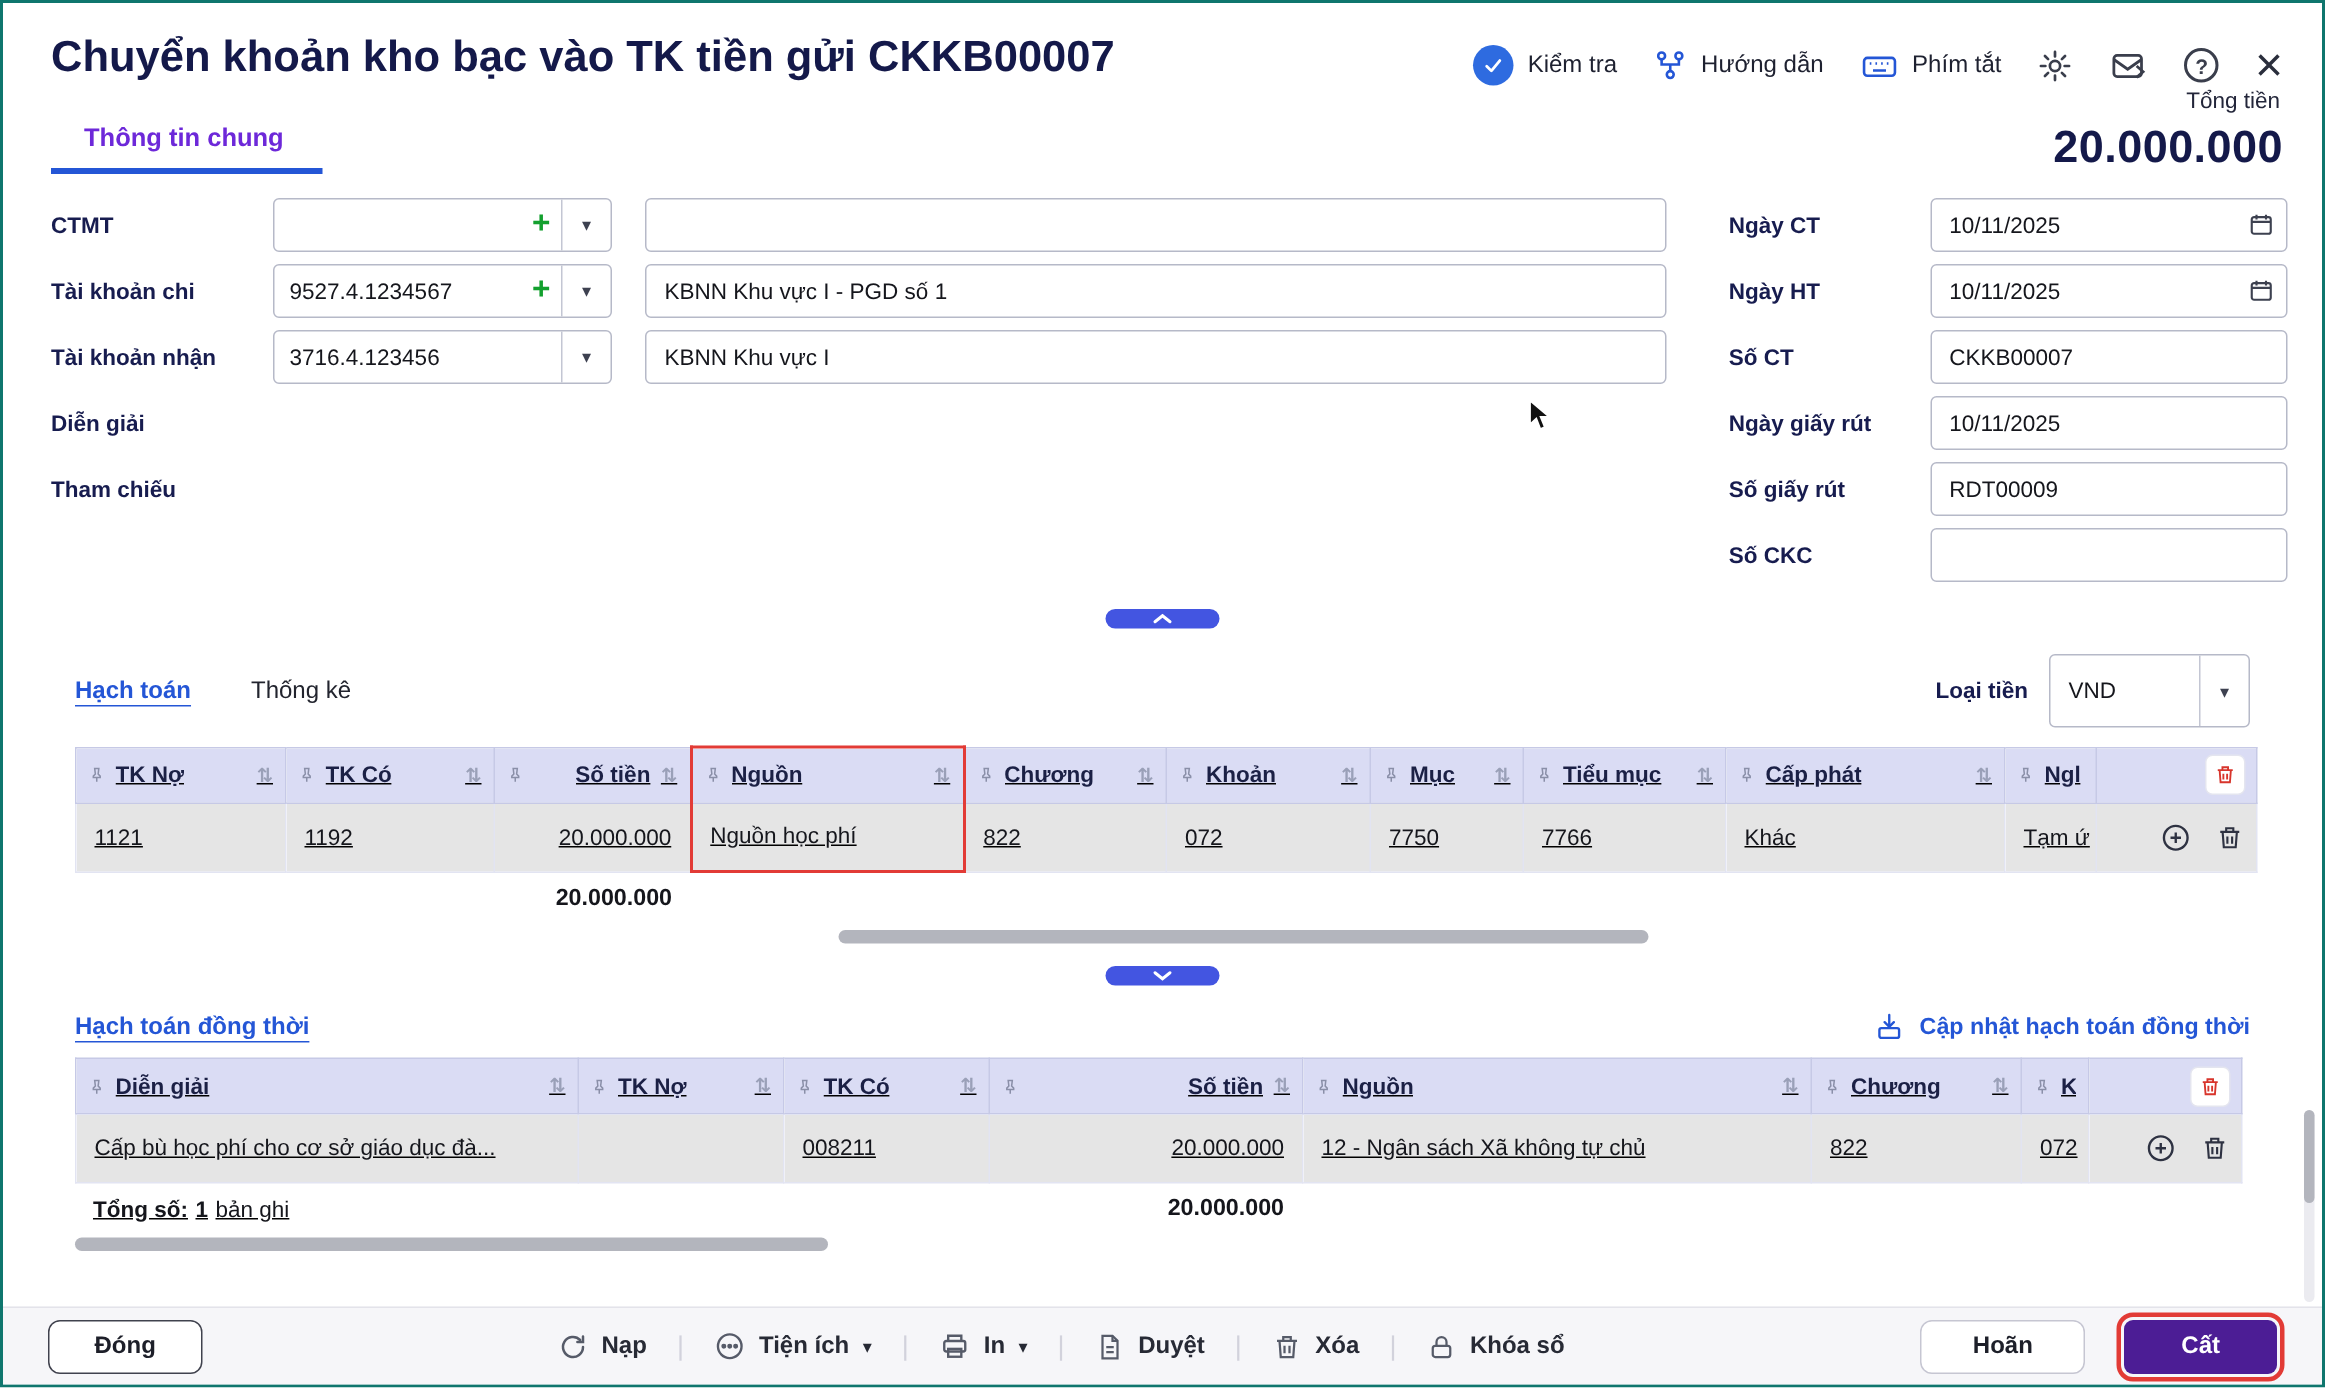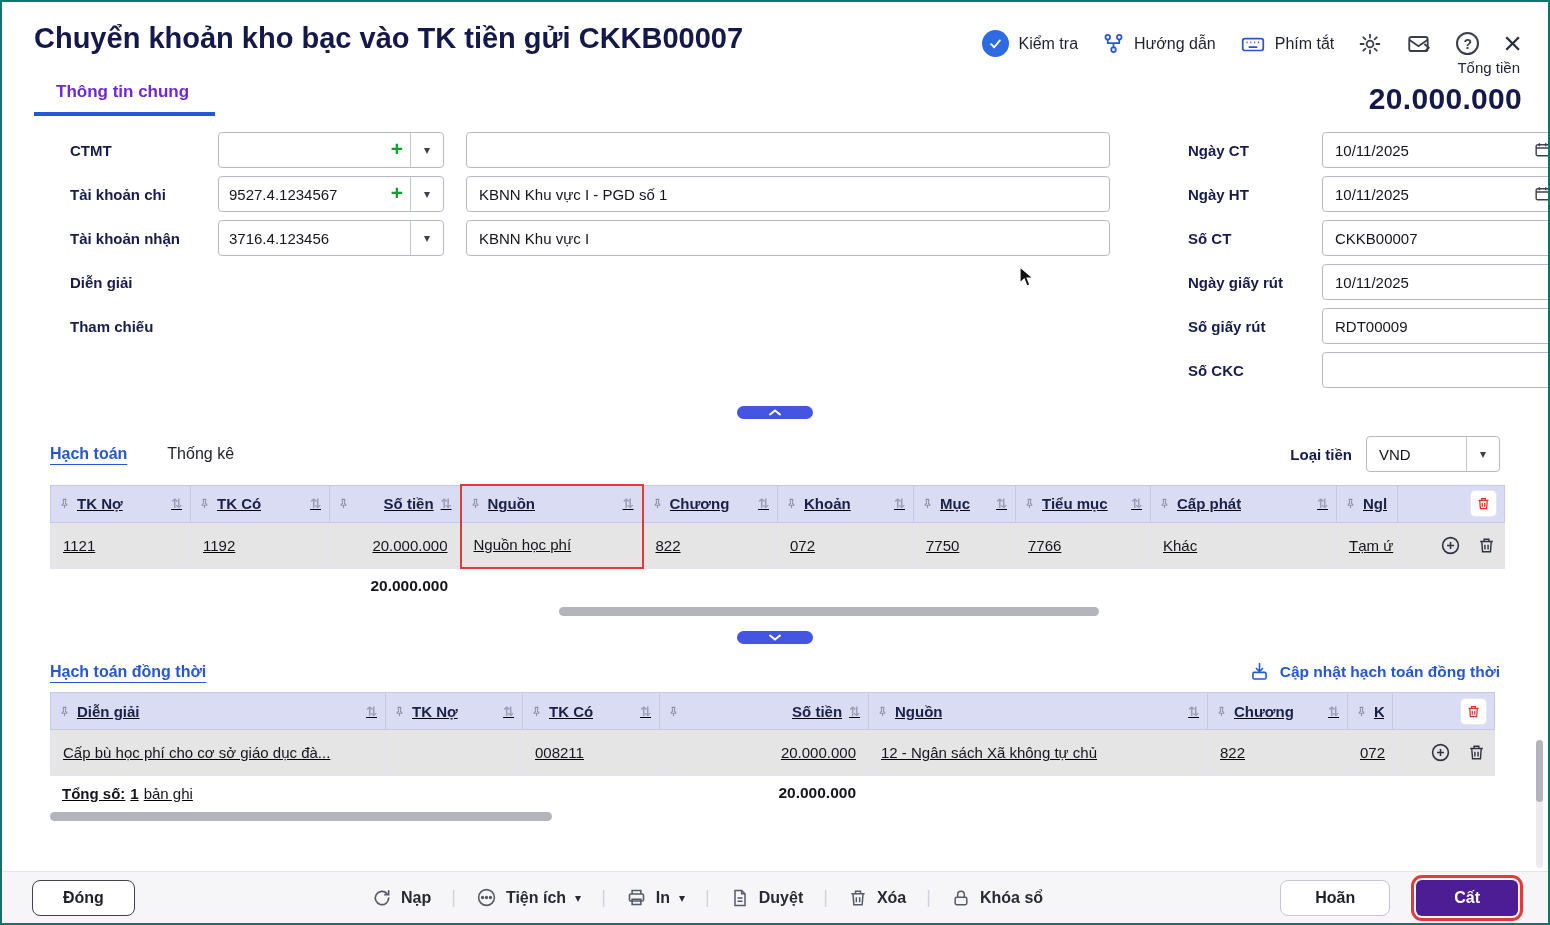--- a/index.html
+++ b/index.html
@@ -19,21 +19,21 @@
   .close-x { font-size:32px; line-height:0.8; color:#2a2e3c; cursor:pointer; }
   .total-label-row { text-align:right; padding:2px 28px 0 0; font-size:15px; color:#23263a; }
   .tab-row { display:flex; justify-content:space-between; align-items:flex-end; padding:0 26px 0 32px; }
   .tab { font-size:17px; font-weight:700; color:#6d28d9; padding:6px 26px 10px 22px; border-bottom:4px solid #2456d6; cursor:pointer; }
   .big-total { font-size:30px; font-weight:700; color:#14194a; letter-spacing:0.3px; }
 
   
   .form-area { display:flex; padding:16px 22px 0 32px; }
   .form-left { width:1078px; }
   .form-right { width:374px; margin-left:42px; }
-  .f-row { display:flex; align-items:center; height:36px; margin-bottom:8px;margin-left:36px; }
+  .f-row { display:flex; align-items:center; height:36px; margin-bottom:8px; }
   .f-label { font-size:15px; font-weight:700; color:#171c4f; }
   .form-left .f-label { width:148px; flex:none; }
   .form-right .f-label { width:134px; flex:none; }
   .combo { width:226px; height:36px; border:1px solid #b6b9c8; border-radius:4px; background:#fff; display:flex; align-items:center; flex:none; }
   .combo input { flex:1; min-width:0; border:none; outline:none; font:inherit; font-size:15px; color:#15161c; padding:0 2px 0 10px; background:transparent; }
   .plus-add { color:#13a02e; font-size:21px; font-weight:700; padding:0 7px 2px 2px; cursor:pointer; }
   .caret-seg { width:33px; align-self:stretch; border-left:1px solid #c3c6d3; display:flex; align-items:center; justify-content:center; color:#3d4150; font-size:12px; cursor:pointer; }
   .name-input { flex:1; height:36px; margin-left:22px; border:1px solid #b6b9c8; border-radius:4px; font:inherit; font-size:15px; color:#15161c; padding:0 12px; outline:none; background:#fff; }
   .full-input { flex:1; height:36px; border:1px solid #b6b9c8; border-radius:4px; font:inherit; font-size:15px; color:#15161c; padding:0 12px; outline:none; background:#fff; }
   .date-wrap { position:relative; width:238px; flex:none; }
@@ -44,21 +44,21 @@
   
   .pill-row { margin-top:10px; height:14px; display:flex; justify-content:center; }
   .pill { width:76px; height:13px; background:#4355e1; border-radius:7px; display:flex; align-items:center; justify-content:center; cursor:pointer; }
 
   
   .sec-head { display:flex; align-items:center; padding:0 48px; margin-top:16px; }
   .link-blue { color:#2456d6; font-weight:700; font-size:16px; text-decoration:underline; text-underline-offset:5px; cursor:pointer; white-space:nowrap; }
   .tab-plain { margin-left:40px; font-size:16px; color:#22242e; cursor:pointer; }
   .sp { flex:1; }
   .cur-label { font-size:15px; font-weight:700; color:#171c4f; margin-right:14px; }
-  .select { width:134px; height:36px; border:1px solid #b6b9c8; border-radius:4px; display:flex; align-items:center; background:#fff; cursor:pointer; }
+  .select { width:134px; height:49px; border:1px solid #b6b9c8; border-radius:4px; display:flex; align-items:center; background:#fff; cursor:pointer; }
   .select .sel-val { flex:1; padding-left:12px; font-size:15px; color:#15161c; }
   .upd-link { display:flex; align-items:center; gap:10px; color:#2456d6; font-weight:700; font-size:15.5px; cursor:pointer; }
 
   
   .tbl-wrap { margin:12px 48px 0 48px; position:relative;text-decoration:underline; }
   table.grid { border-collapse:collapse; table-layout:fixed; width:1454px; }
   table.grid2 { width:1444px; }
   .grid th { background:#dadcf4; height:37px; border:1px solid #c6c9e6; font-size:15px; font-weight:700; color:#1b2045; padding:0; overflow:hidden; }
   .grid td { background:#e5e5e5; height:46px; border:1px solid #e2e4f2; font-size:15px; color:#15161c; padding:0 12px; overflow:hidden; white-space:nowrap; text-align:left; }
   .th-inner { display:flex; align-items:center; padding:0 8px; gap:7px; }

